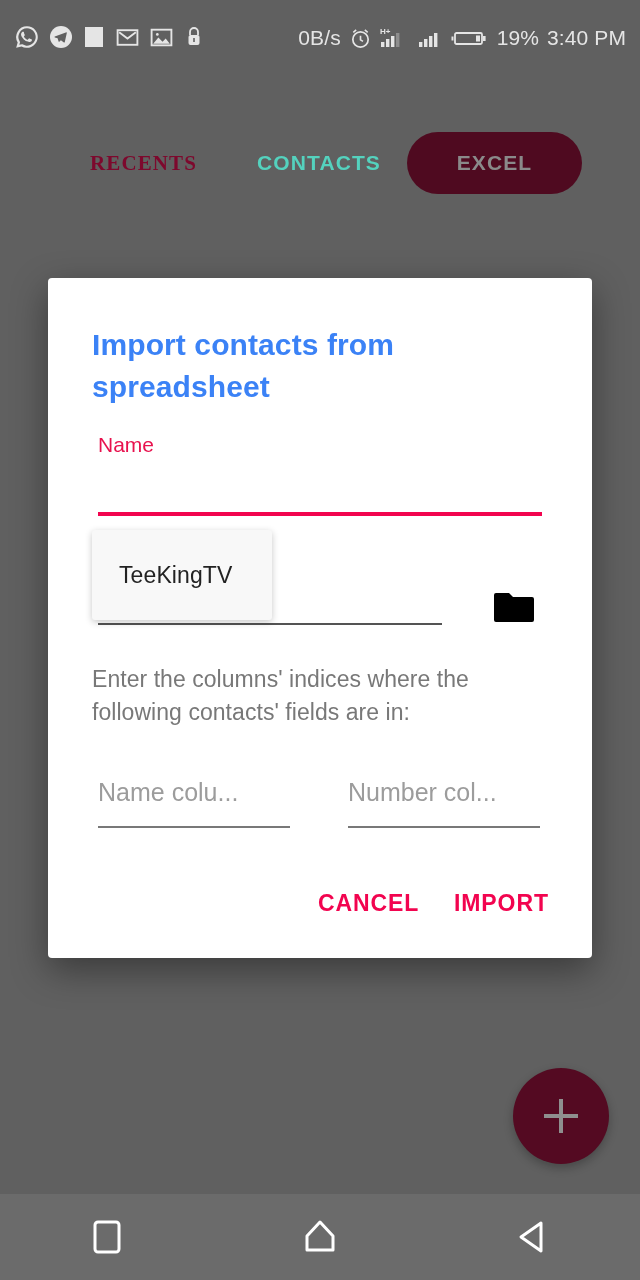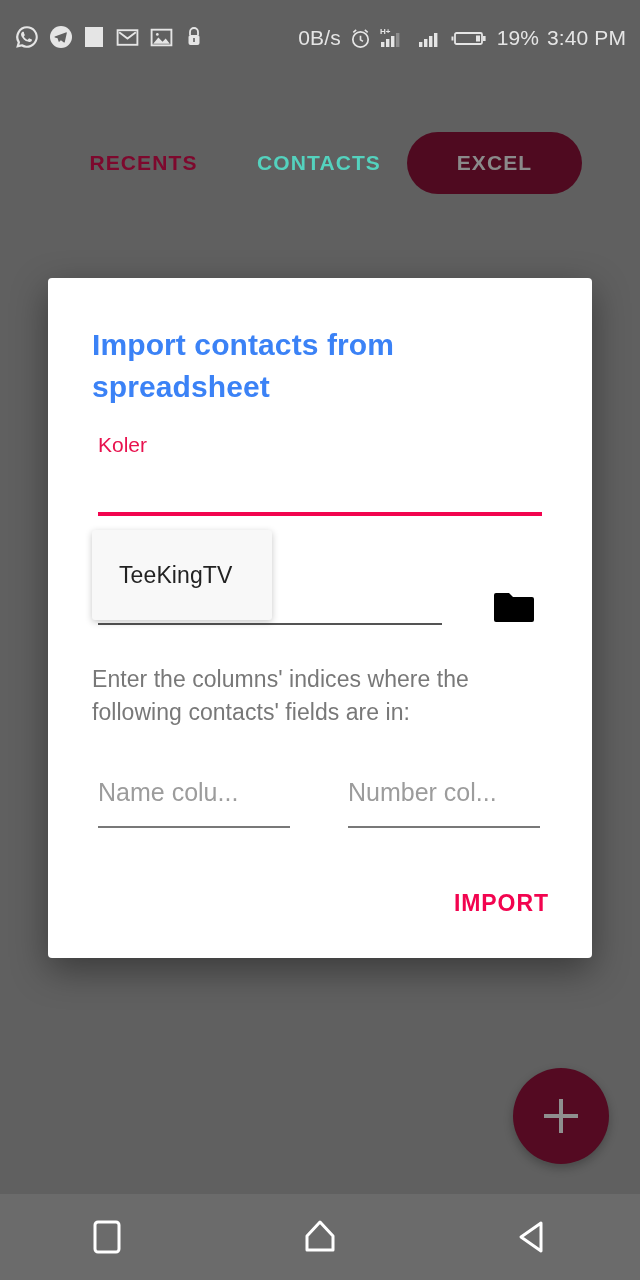--- a/index.html
+++ b/index.html
@@ -97,21 +97,21 @@
     position: absolute;
     top: 0;
     height: 62px;
     display: flex;
     align-items: center;
     justify-content: center;
     font-size: 21px;
     font-weight: bold;
     letter-spacing: 1.1px;
   }
-  #tab-recents { left: 76px; width: 135px; color: #8c0a33; }
+  #tab-recents { left: 76px; width: 135px; color: #8c0a33; font-family: Liberation Serif, serif; }
   #tab-contacts { left: 249px; width: 140px; color: #5eead4; }
   #tab-excel {
     left: 407px;
     width: 175px;
     border-radius: 32px;
     background: #590c24;
     color: #9a9a9a;
   }
 
   
@@ -392,21 +392,21 @@
     <span id="fab-plus"></span>
   </div>
 </div>
 
 <div id="scrim"></div>
 
 <div id="dialog">
 
   <div id="dialog-title">Import contacts from spreadsheet</div>
 
-  <div id="name-label">Koler</div>
+  <div id="name-label">Name</div>
   <div id="name-field-line"></div>
 
   <div id="file-field-line"></div>
   <div id="folder-button">
     <svg width="42" height="34" viewBox="0 0 42 34">
       <path fill="#000000" d="M1 4a2 2 0 0 1 2-2h13l4 4h19a2 2 0 0 1 2 2v21a2 2 0 0 1-2 2H3a2 2 0 0 1-2-2z"></path>
     </svg>
   </div>
 
   <div id="autocomplete-dropdown">
@@ -417,20 +417,21 @@
 
   <div class="col-field" id="name-col-field">
     <span class="col-placeholder">Name colu...</span>
     <span class="col-line"></span>
   </div>
   <div class="col-field" id="number-col-field">
     <span class="col-placeholder">Number col...</span>
     <span class="col-line"></span>
   </div>
 
+  <div class="dialog-action" id="cancel-button">CANCEL</div>
   <div class="dialog-action" id="import-button">IMPORT</div>
 </div>
 
 <div id="nav-bar">
   <div class="nav-btn">
     <svg width="34" height="38" viewBox="0 0 34 38">
       <rect x="5" y="4" width="24" height="30" rx="3" fill="none" stroke="#fff" stroke-width="3"></rect>
     </svg>
   </div>
   <div class="nav-btn">

